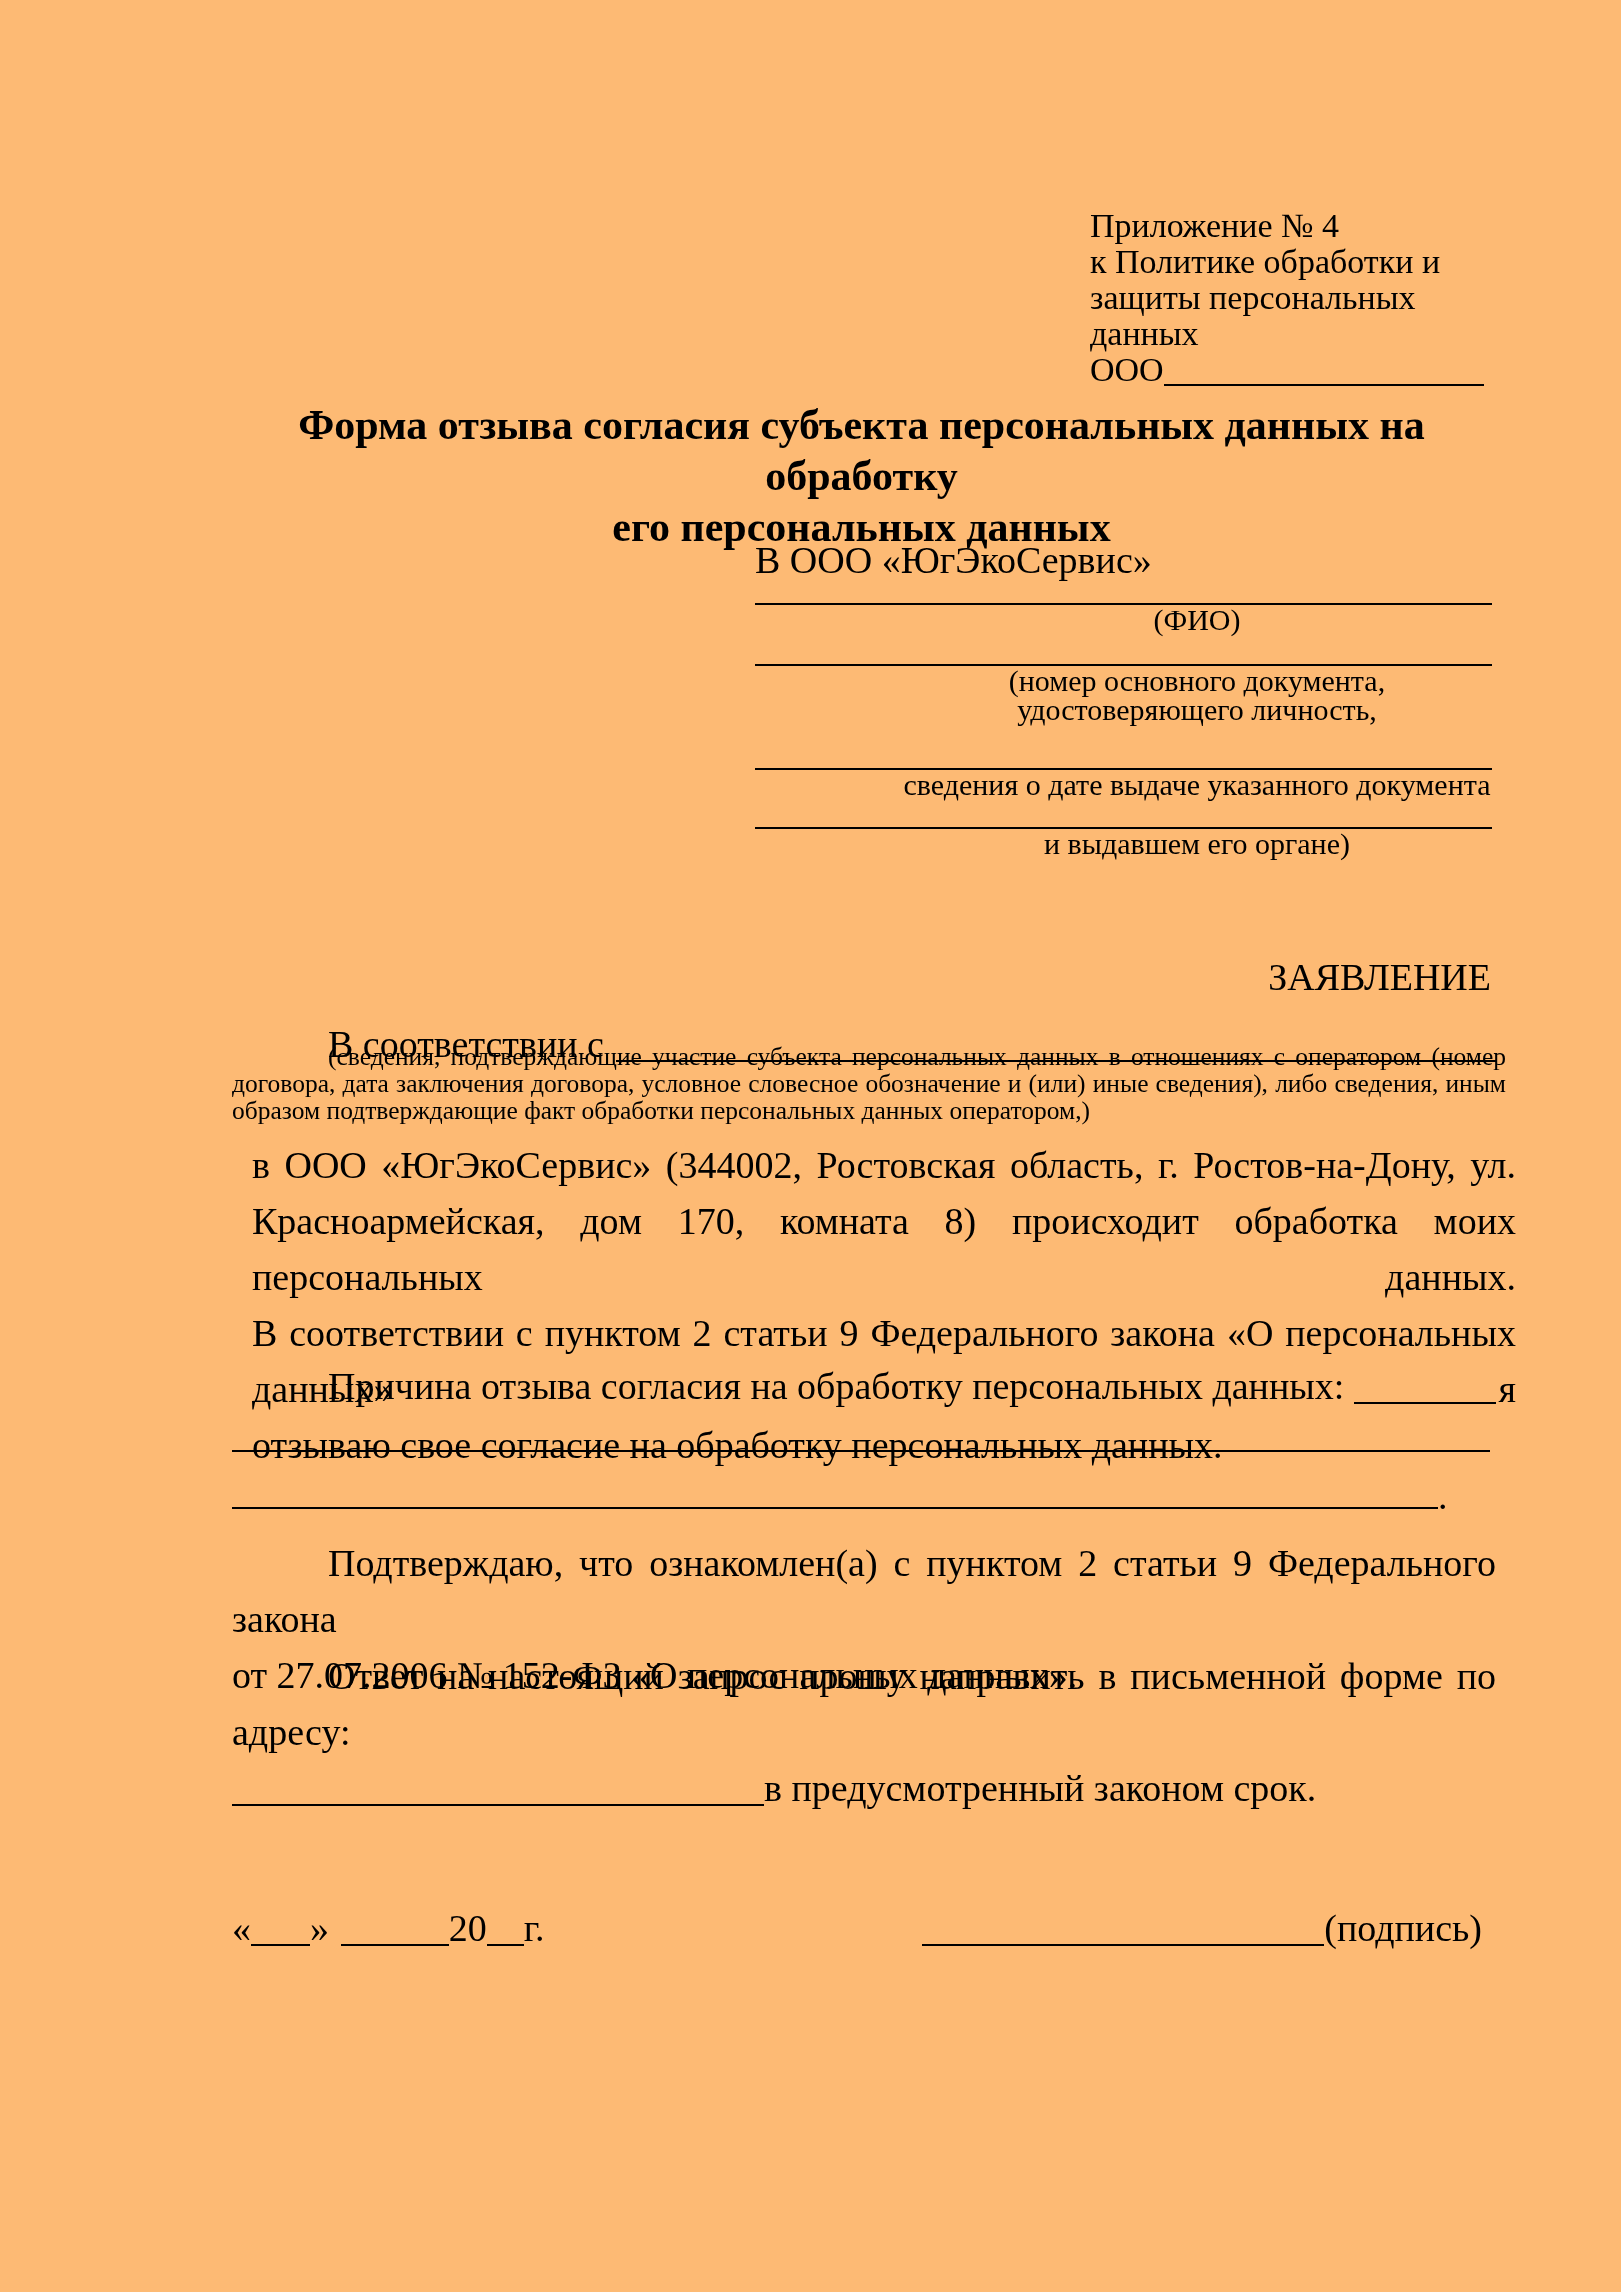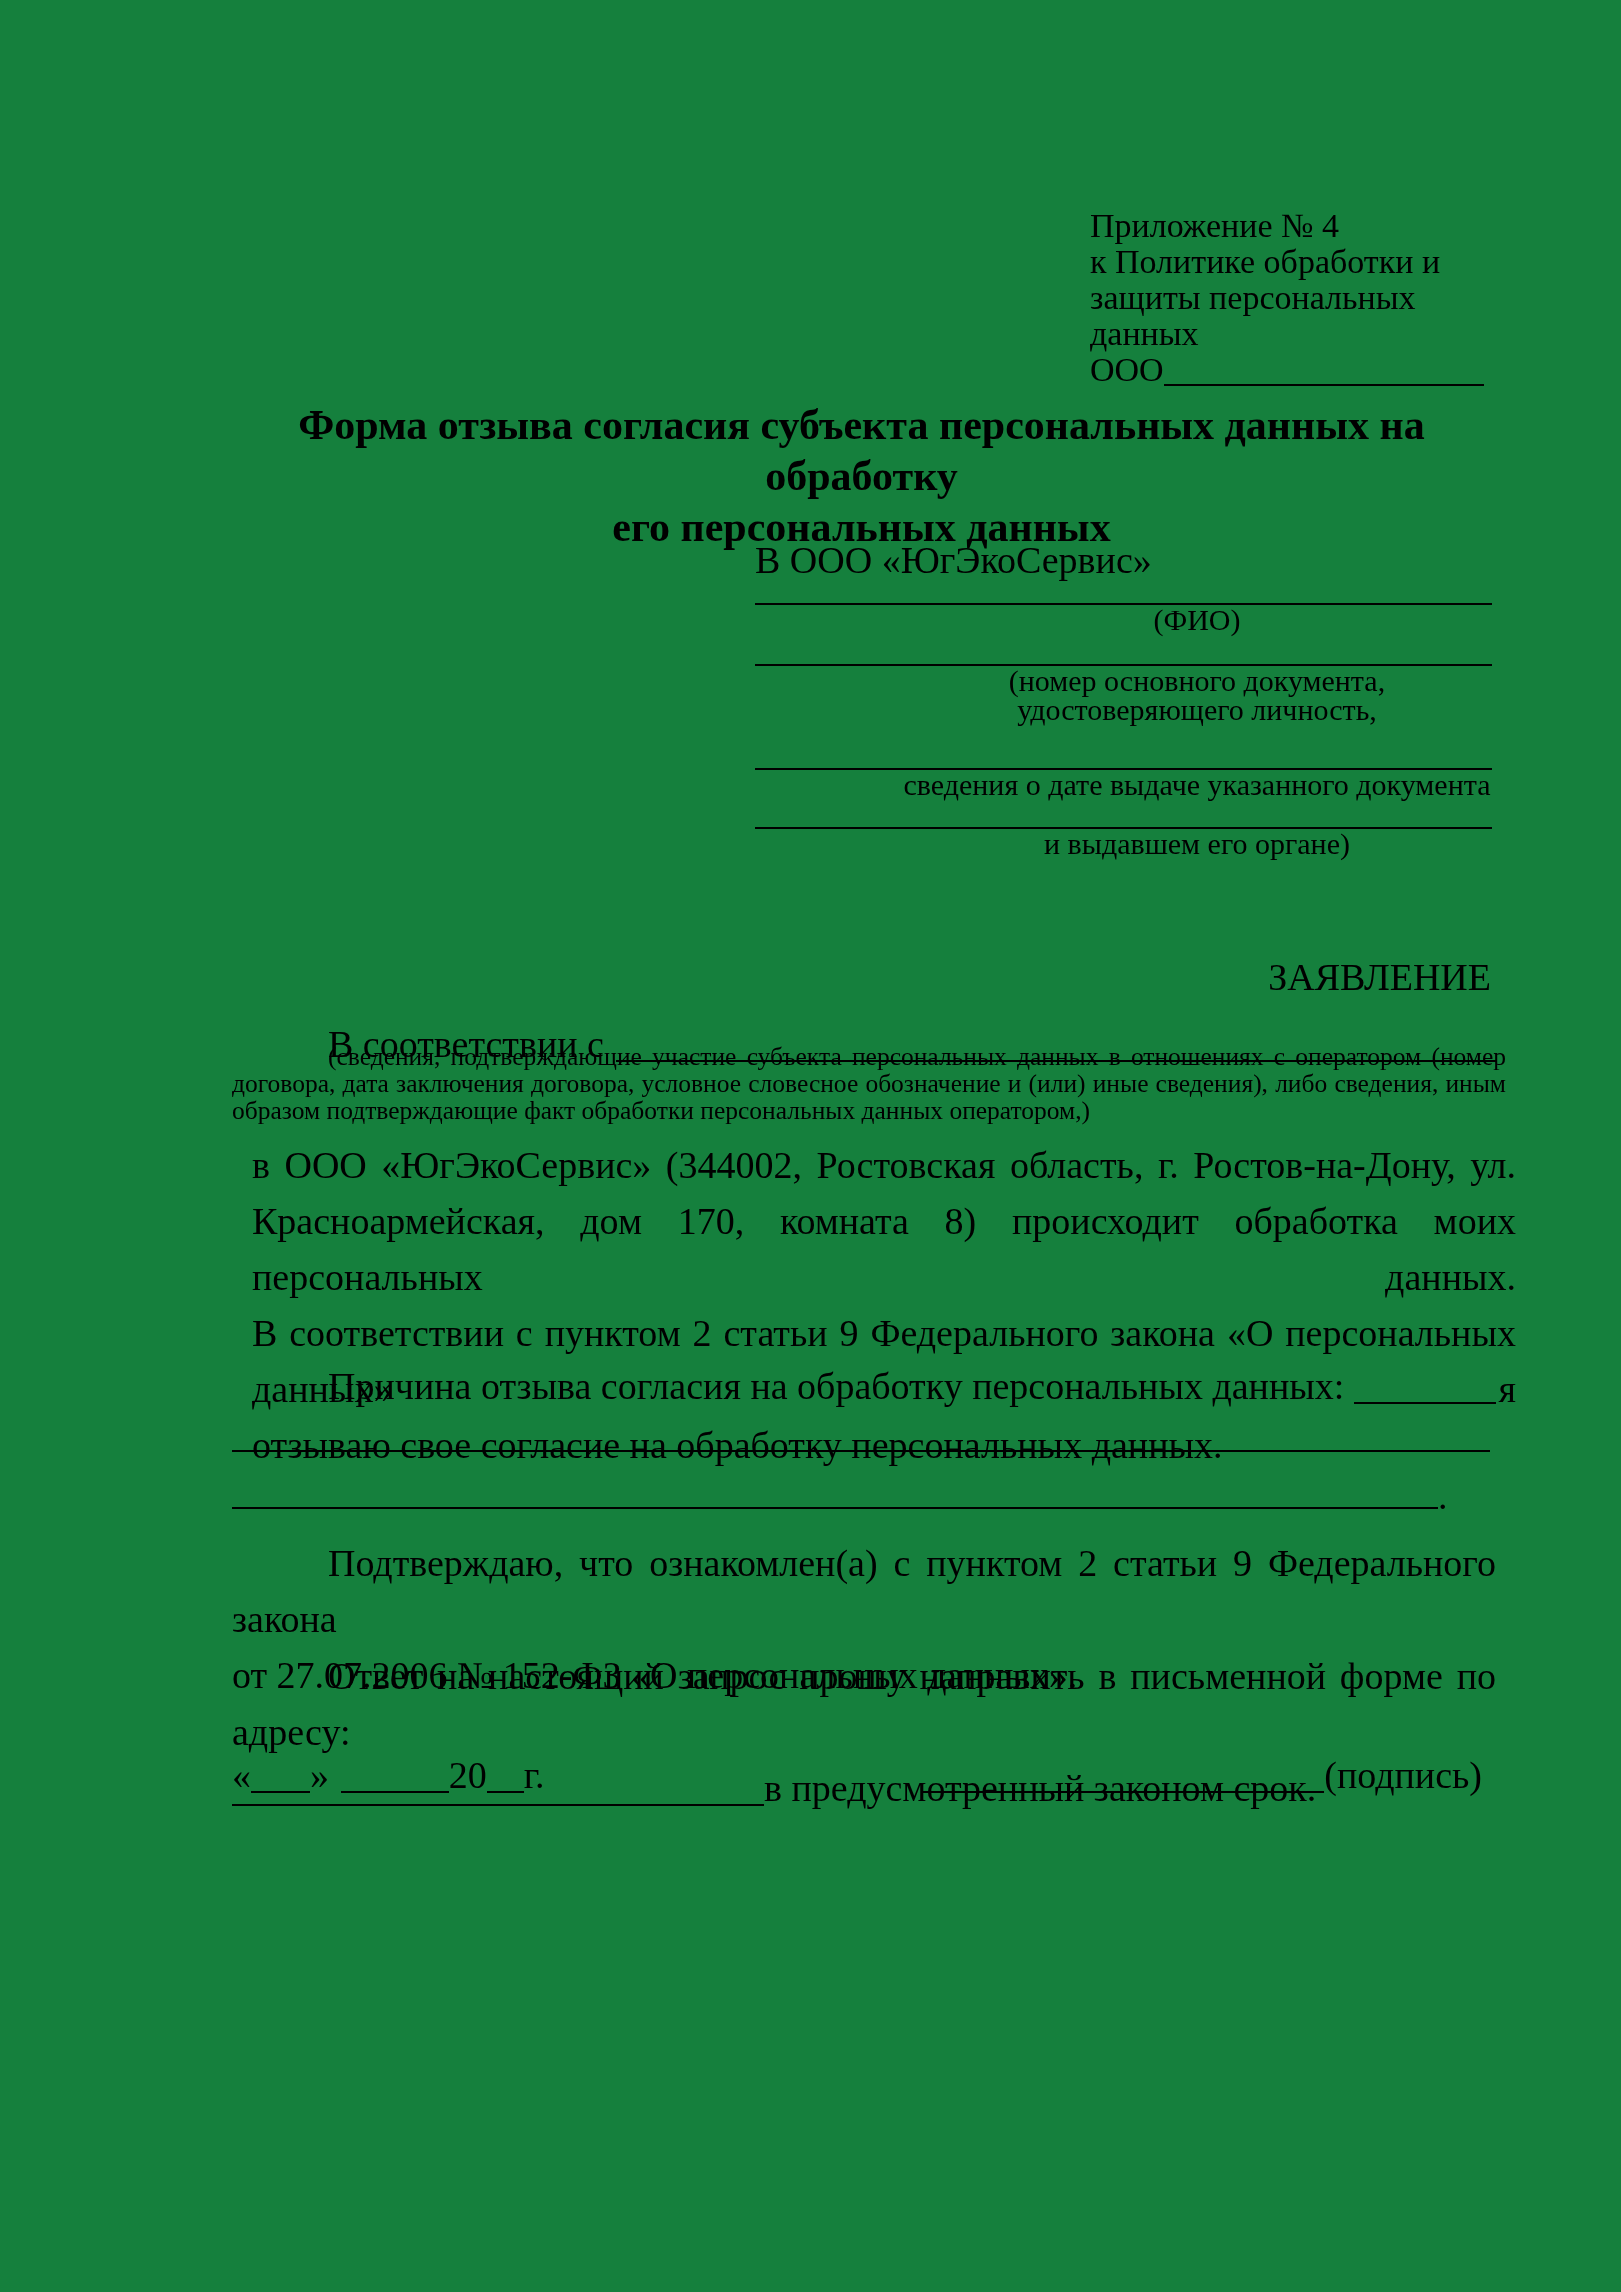--- a/index.html
+++ b/index.html
@@ -1,20 +1,20 @@
 <!DOCTYPE html>
 <html lang="ru"><head>
 <meta charset="utf-8">
 <style>
   html,body{margin:0;padding:0;background:#e8e8e8;}
   .page{
     position:relative;
     width:1621px;height:2293px;
     margin:0 auto;
-    background:#15803d;
+    background:#fdba74;
     font-family:"Liberation Serif","DejaVu Serif",serif;
     color:#000000;
     font-size:38px;
     overflow:hidden;
   }
   .abs{position:absolute;}
   
   .appendix{left:1090px;top:208px;width:394px;font-size:34px;line-height:36px;}
   .appendix .ooo-row{display:flex;align-items:baseline;}
   
@@ -42,21 +42,21 @@
   .blank1{left:232px;top:1423px;width:1258px;height:27.4px;}
   .blank2{left:232px;top:1477px;width:1264px;line-height:33px;}
   .blank2 .uline{width:1206px;height:30px;top:0;}
   .confirm{left:232px;top:1535px;width:1264px;}
   .confirm div{line-height:56px;}
   .indent{text-indent:96px;}
   .reply{left:232px;top:1648px;width:1264px;}
   .reply div{line-height:56px;}
   .reply .addr-u{width:532px;}
   
-  .footer{left:232px;top:1752px;width:1250px;display:flex;justify-content:space-between;align-items:baseline;line-height:47px;}
+  .footer{left:232px;top:1905px;width:1250px;display:flex;justify-content:space-between;align-items:baseline;line-height:47px;}
   .date-field{white-space:nowrap;}
   .u-day{width:59px;}
   .u-month{width:108px;margin-left:11.8px;}
   .u-yy{width:37px;}
   .sig-field{white-space:nowrap;}
   .u-sign{width:402px;}
 </style>
 </head>
 <body>
 

